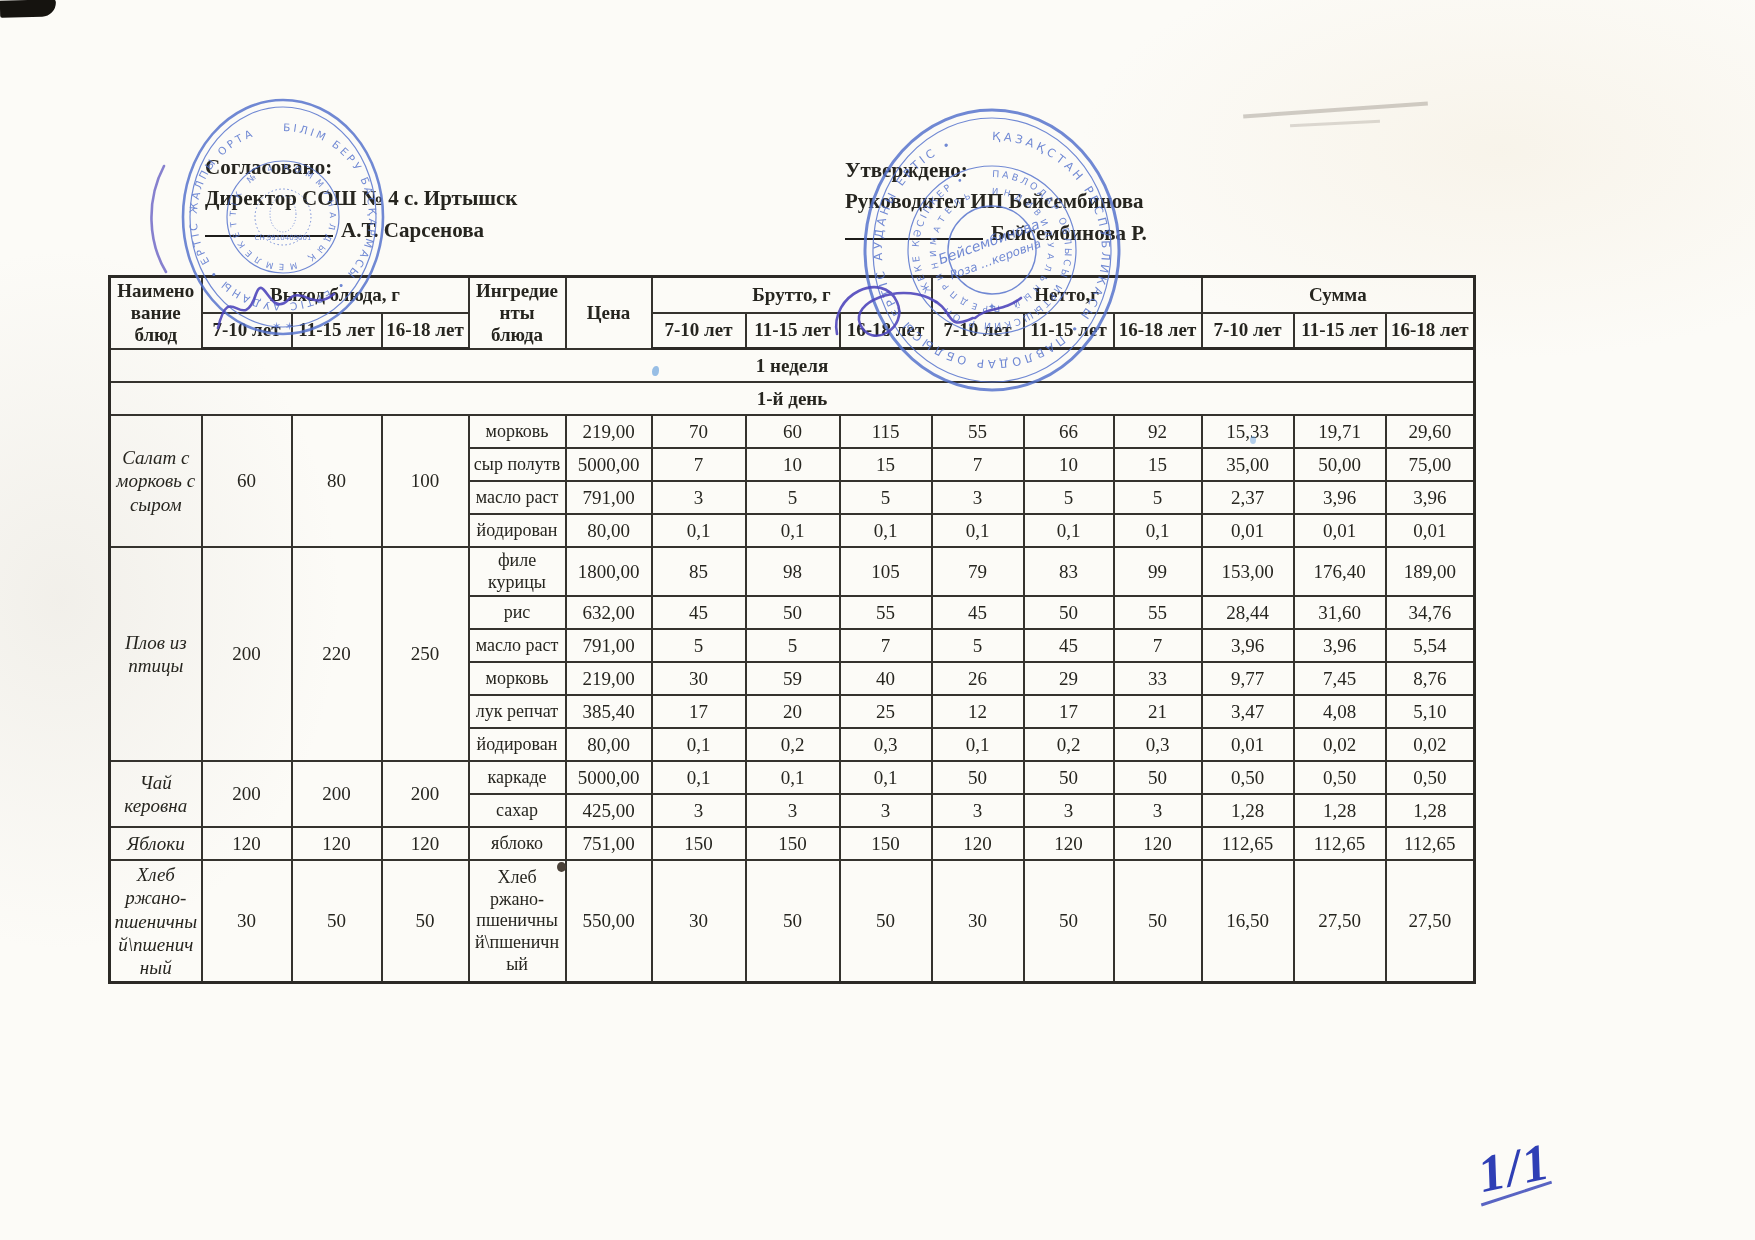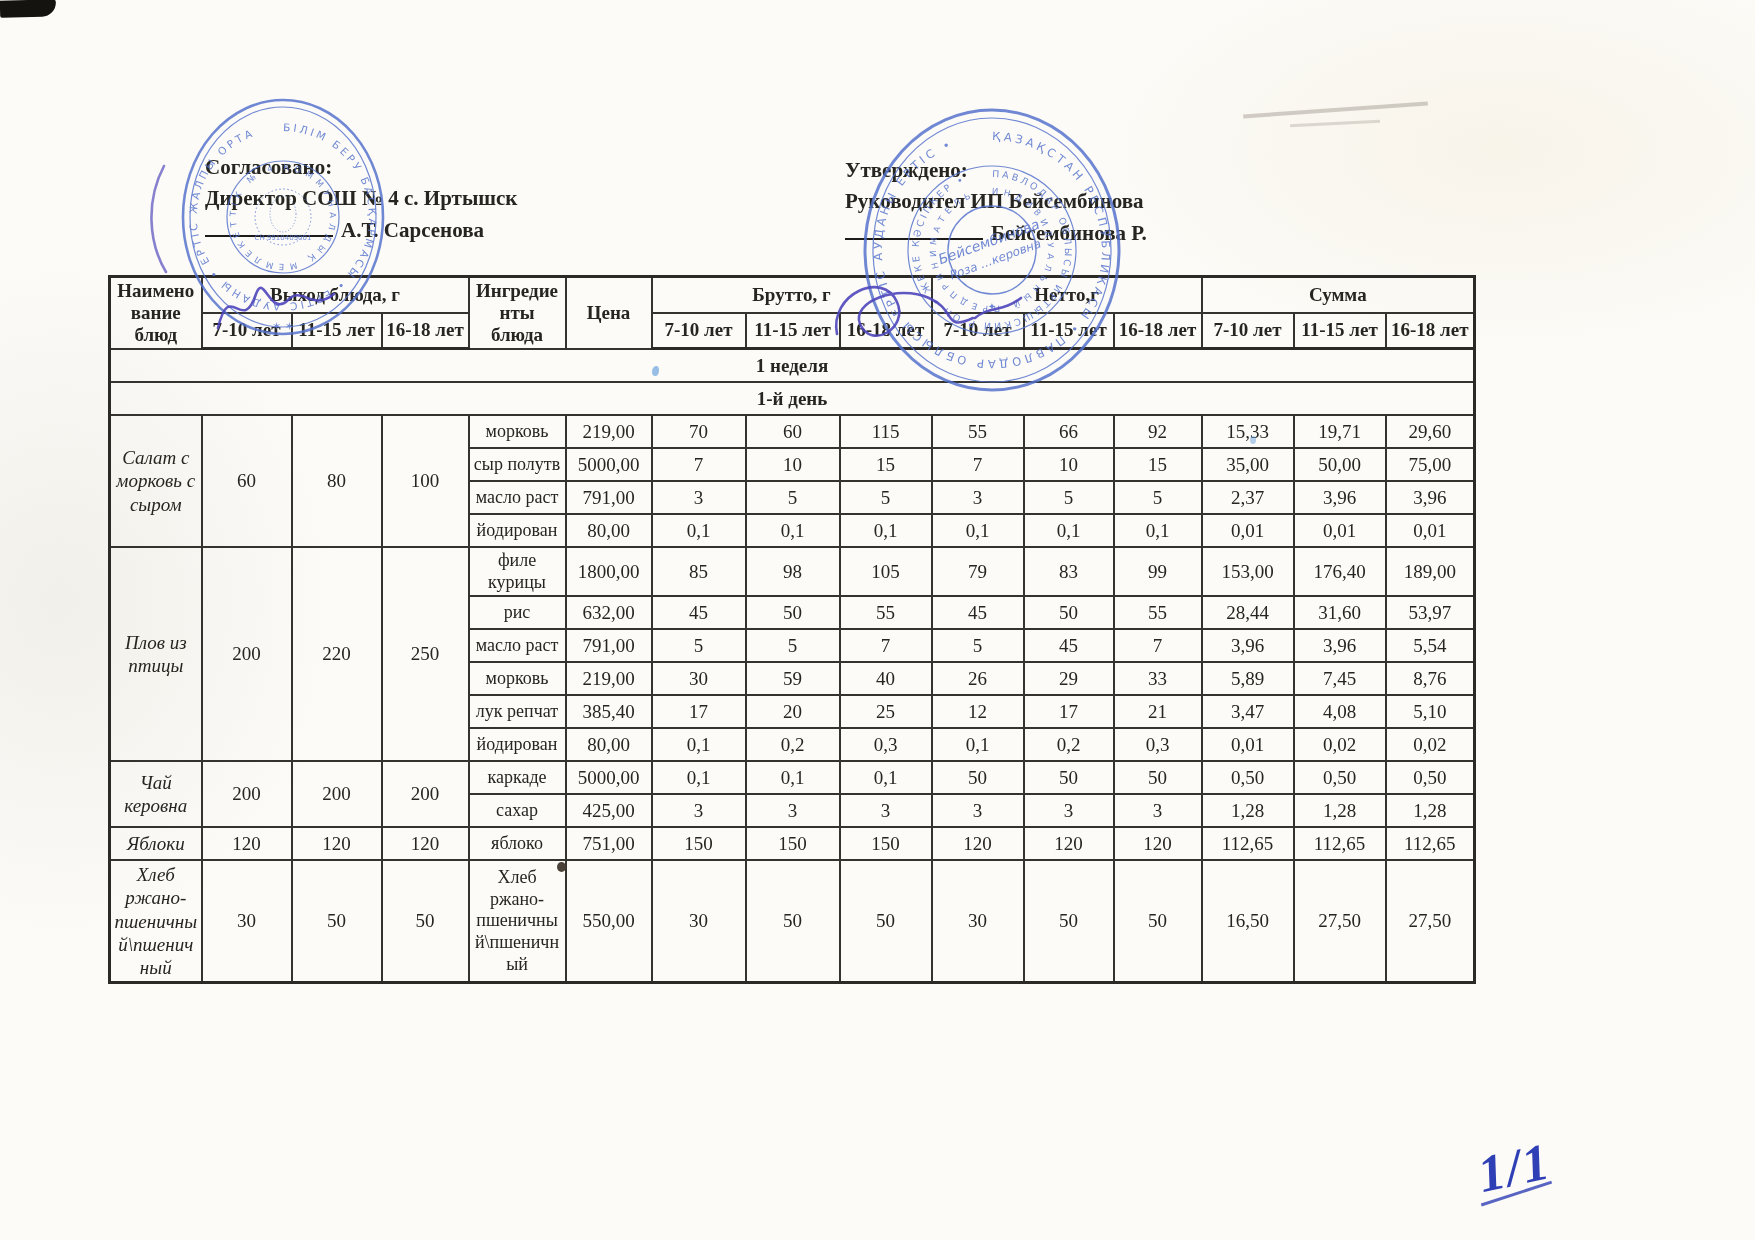--- a/index.html
+++ b/index.html
@@ -268,21 +268,21 @@
           <td class="ing-cell ing-nowrap">рис</td>
           <td class="num-cell">632,00</td>
           <td class="num-cell">45</td>
           <td class="num-cell">50</td>
           <td class="num-cell">55</td>
           <td class="num-cell">45</td>
           <td class="num-cell">50</td>
           <td class="num-cell">55</td>
           <td class="num-cell">28,44</td>
           <td class="num-cell">31,60</td>
-          <td class="num-cell">53,97</td>
+          <td class="num-cell">34,76</td>
         </tr>
         <tr>
           <td class="ing-cell ing-nowrap">масло раст</td>
           <td class="num-cell">791,00</td>
           <td class="num-cell">5</td>
           <td class="num-cell">5</td>
           <td class="num-cell">7</td>
           <td class="num-cell">5</td>
           <td class="num-cell">45</td>
           <td class="num-cell">7</td>
@@ -292,21 +292,21 @@
         </tr>
         <tr>
           <td class="ing-cell ing-nowrap">морковь</td>
           <td class="num-cell">219,00</td>
           <td class="num-cell">30</td>
           <td class="num-cell">59</td>
           <td class="num-cell">40</td>
           <td class="num-cell">26</td>
           <td class="num-cell">29</td>
           <td class="num-cell">33</td>
-          <td class="num-cell">5,89</td>
+          <td class="num-cell">9,77</td>
           <td class="num-cell">7,45</td>
           <td class="num-cell">8,76</td>
         </tr>
         <tr>
           <td class="ing-cell ing-nowrap">лук репчат</td>
           <td class="num-cell">385,40</td>
           <td class="num-cell">17</td>
           <td class="num-cell">20</td>
           <td class="num-cell">25</td>
           <td class="num-cell">12</td>

